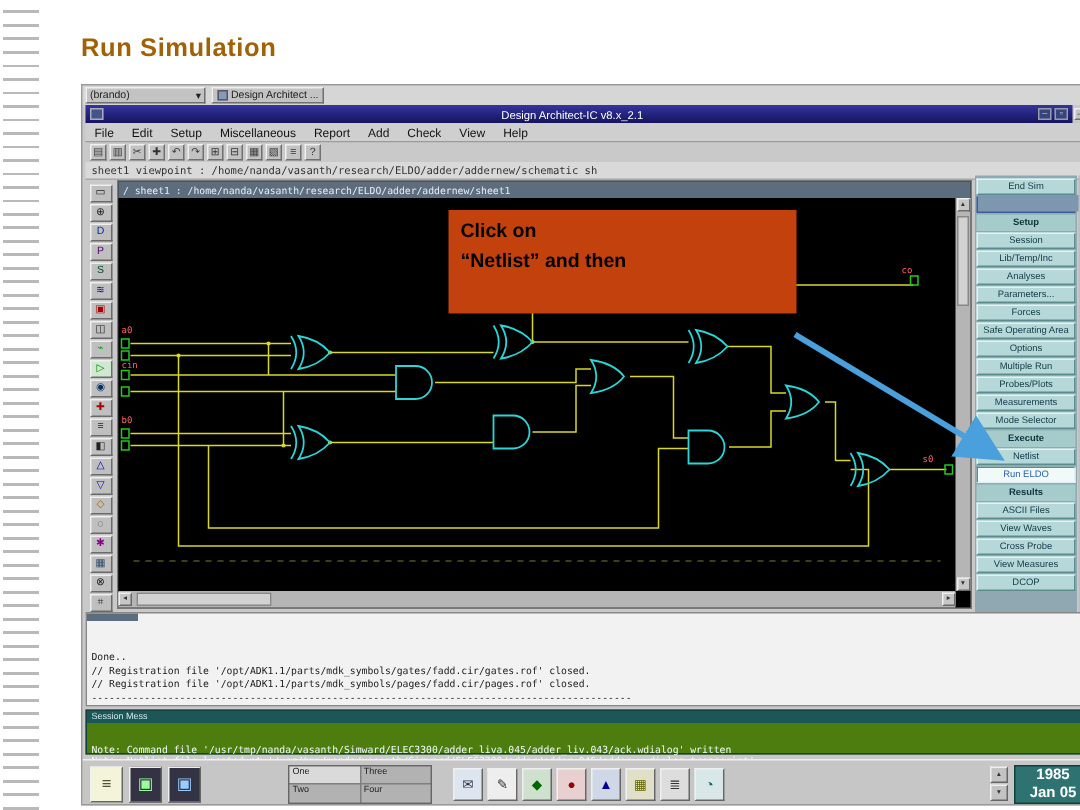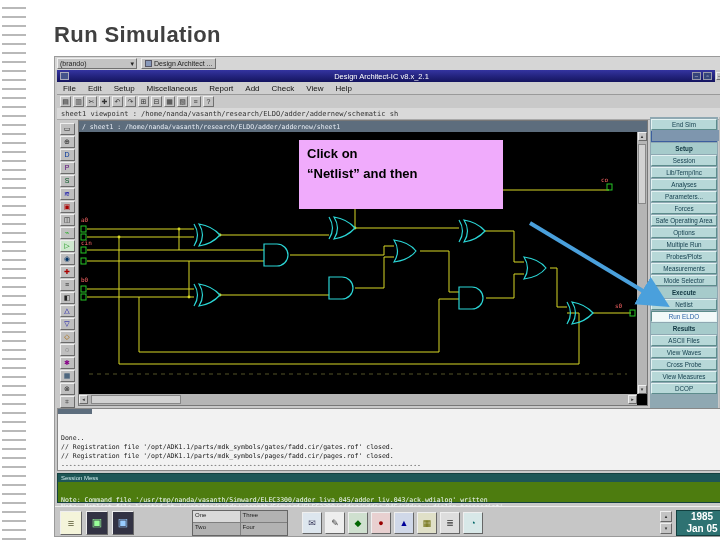--- a/index.html
+++ b/index.html
@@ -2,22 +2,22 @@
 <html><head>
 <meta charset="utf-8">
 <style>
   * { margin:0; padding:0; box-sizing:border-box; }
   html,body { width:720px; height:540px; }
   body { font-family:"Liberation Sans",sans-serif; background:#ffffff; overflow:hidden; }
 
   .slide { position:relative; width:720px; height:540px; background:#fff; overflow:hidden; }
   .ruled-edge { position:absolute; left:2px; top:0; width:24px; height:540px;
     background:repeating-linear-gradient(to bottom, transparent 0 7px, #b9b9b9 7px 9px); }
-  .slide-title { position:absolute; left:54px; top:22px; font-size:22px; font-weight:bold;
-    color:#404040; letter-spacing:.4px; }
+  .slide-title { position:absolute; left:54px; top:22px; font-size:17px; font-weight:bold;
+    color:#a16207; letter-spacing:.4px; }
 
   .shot { position:absolute; left:22px; top:56px; width:678px; height:481px;
     background:#c9c9c9; border:1px solid #9a9a9a; overflow:hidden;margin-left:32px; }
 
   
   .taskbar { position:absolute; left:0; top:0; width:678px; height:13px; background:#d6d6d6;
     display:flex; align-items:center; gap:4px; padding:0 2px; }
   .ws-combo { width:80px; height:11px; background:#c3c3c3; border:1px solid; border-color:#efefef #707070 #707070 #efefef;
     font-size:7px; color:#222; display:flex; align-items:center; justify-content:space-between; padding:0 2px; }
   .wm-btn { height:11px; background:#c3c3c3; border:1px solid; border-color:#efefef #707070 #707070 #efefef;
@@ -54,21 +54,21 @@
   .pal-icon { width:15px; height:12px; background:#bfbfbf; border:1px solid; border-color:#efefef #6a6a6a #6a6a6a #efefef;
     font-size:7px; line-height:10px; text-align:center; }
 
   
   .schem { position:absolute; left:23px; top:63px; width:570px; height:286px; background:#000; border:1px solid #777; }
   .schem-header { position:absolute; left:0; top:0; width:568px; height:11px; background:#5d6d7d; color:#e8eef6;
     font:6.5px "DejaVu Sans Mono",monospace; display:flex; align-items:center; padding:0 3px;
     white-space:nowrap; overflow:hidden; }
   .canvas { position:absolute; left:0; top:11px; width:558px; height:262px; background:#000; overflow:hidden; }
   .canvas svg { position:absolute; left:0; top:0; }
-  .callout { position:absolute; left:220px; top:8px; width:204px; height:69px; background:#f0abfc;
+  .callout { position:absolute; left:220px; top:8px; width:232px; height:69px; background:#c2410c;
     color:#000; font-size:13px; font-weight:bold; line-height:20px; padding:4px 0 0 8px; z-index:5; }
   .schem-vscroll { position:absolute; left:558px; top:11px; width:10px; height:262px; background:#b5b5b5;
     display:flex; flex-direction:column; justify-content:space-between; align-items:center; }
   .schem-hscroll { position:absolute; left:0; top:273px; width:558px; height:11px; background:#b5b5b5;
     display:flex; justify-content:space-between; align-items:center; }
   .sb-arrow { width:9px; height:9px; background:#c6c6c6; border:1px solid; border-color:#efefef #6a6a6a #6a6a6a #efefef;
     font-size:5px; line-height:7px; text-align:center; color:#333; }
   .sb-thumb-h { width:90px; height:9px; background:#d2d2d2; border:1px solid #888; position:absolute; left:12px; top:1px; }
   .sb-thumb-v { width:8px; height:60px; background:#d2d2d2; border:1px solid #888; position:absolute; top:12px; left:1px; }
 

